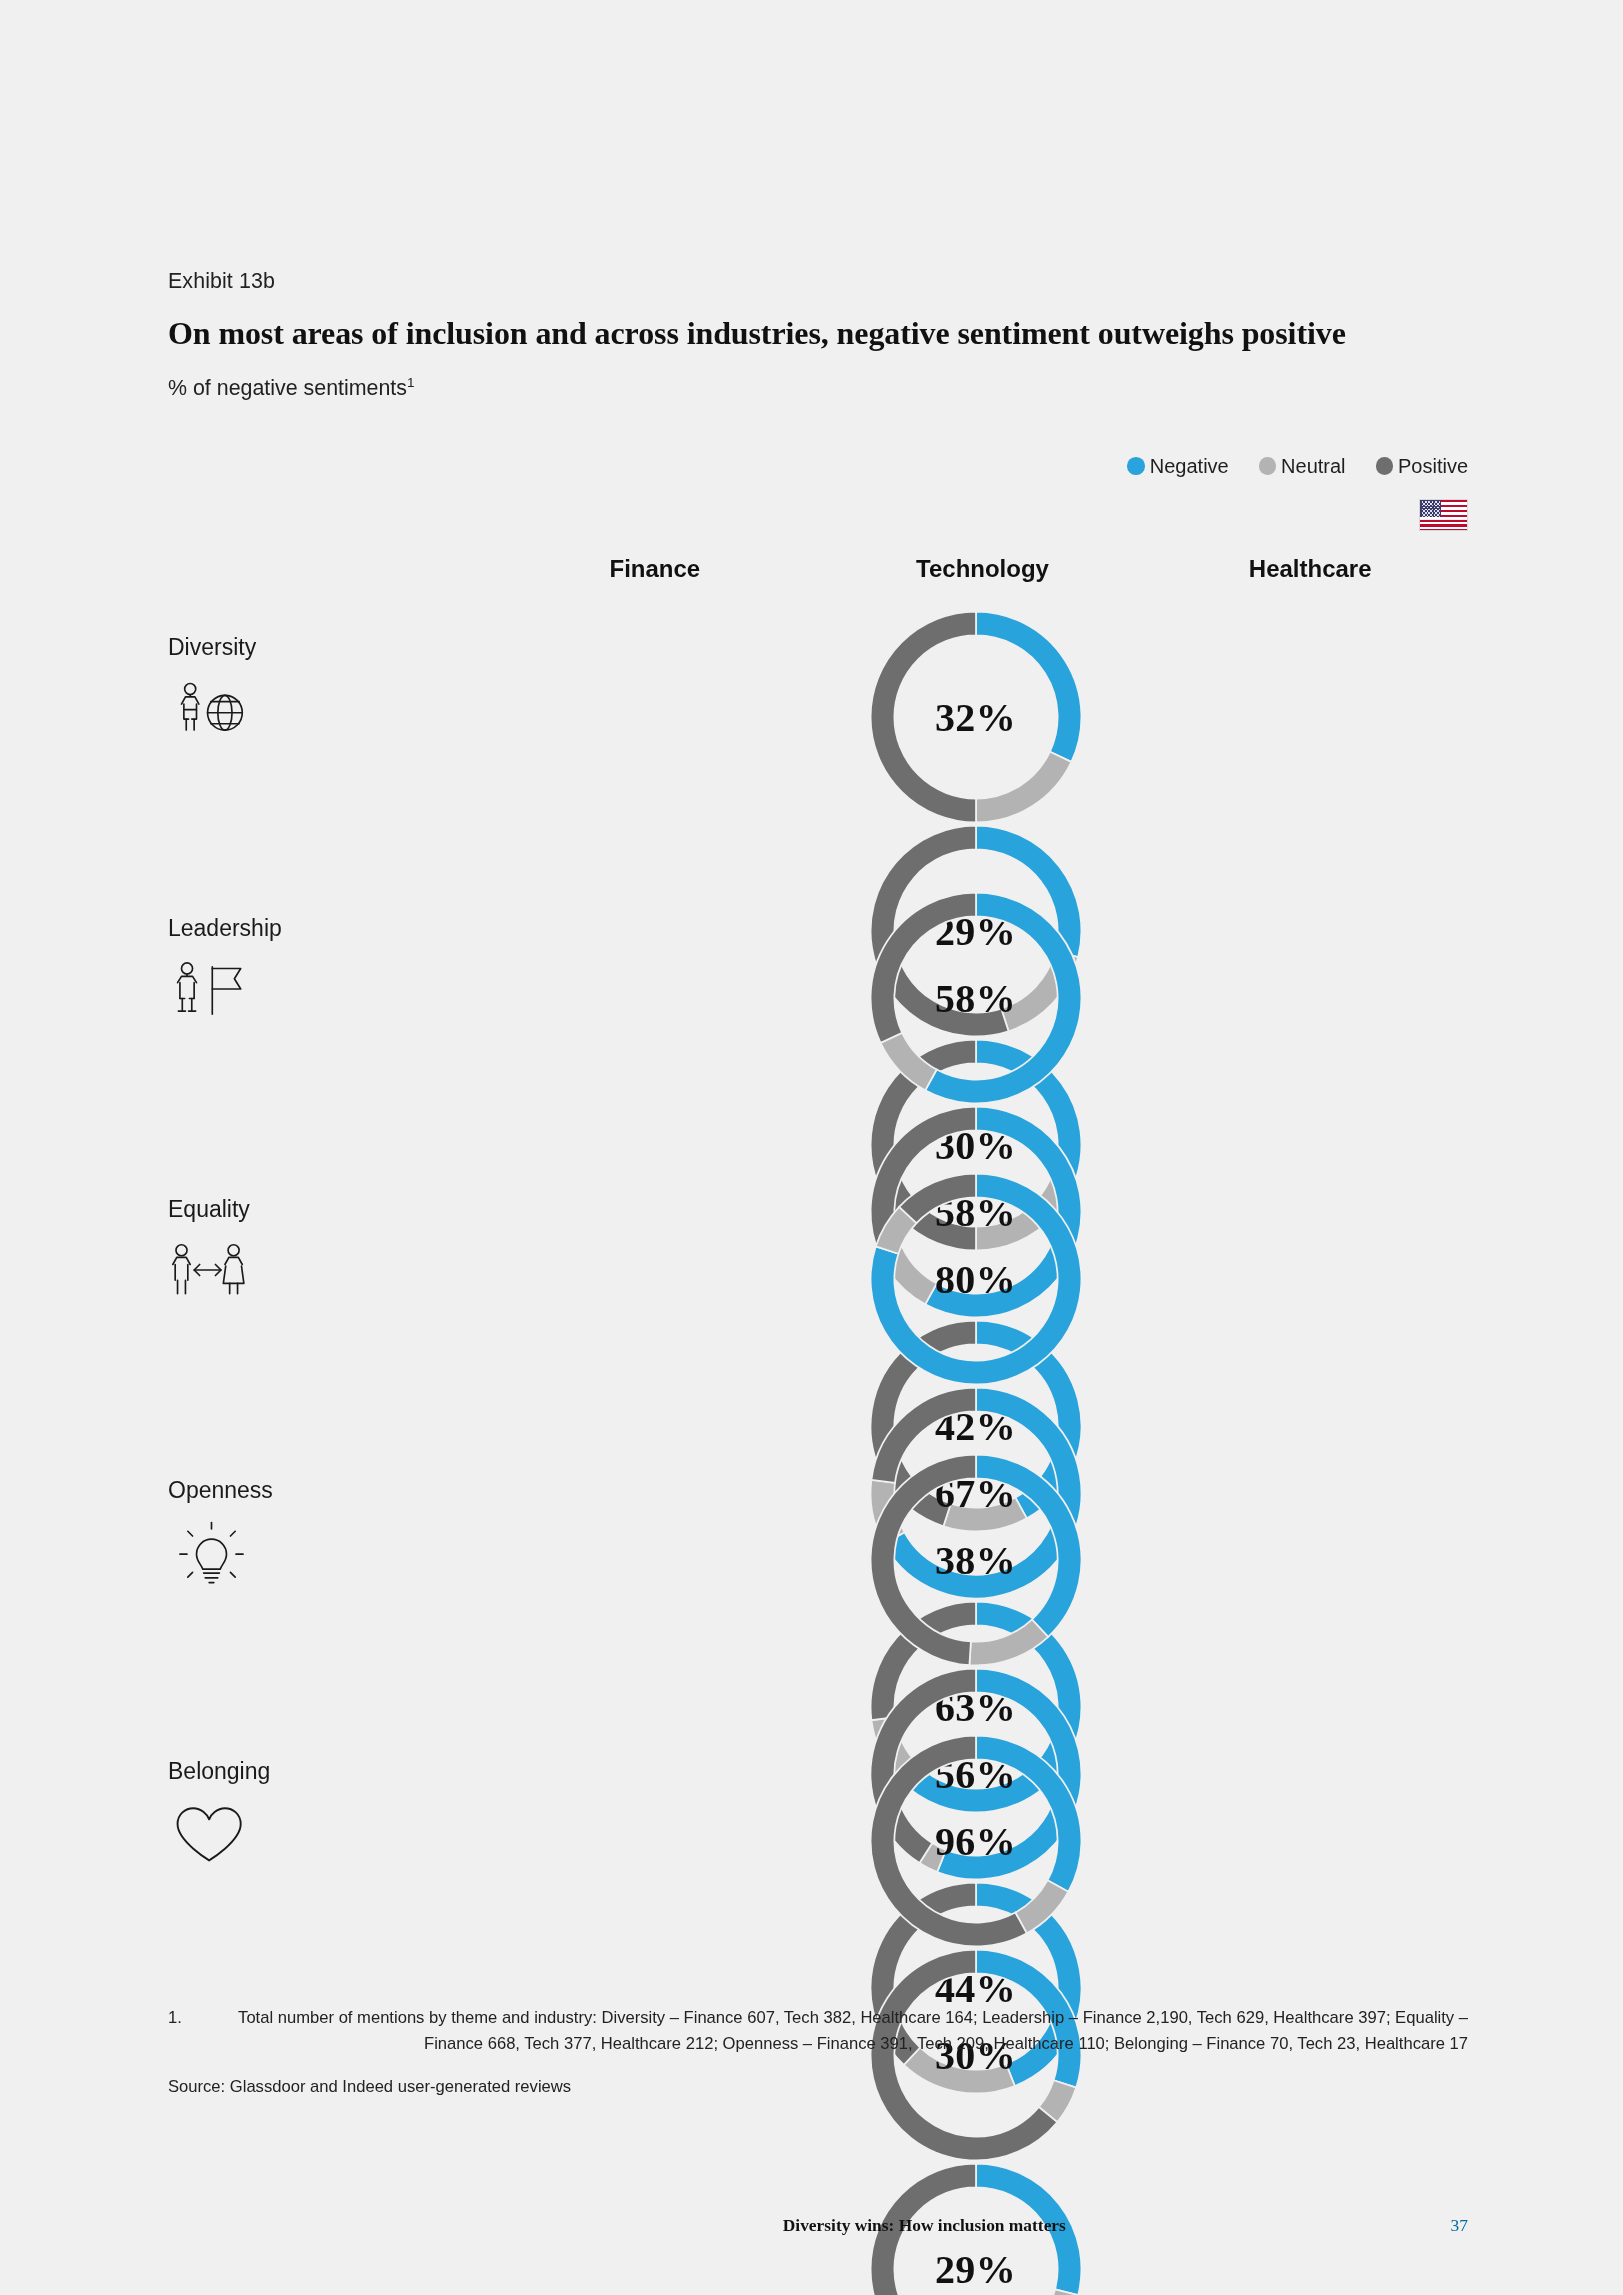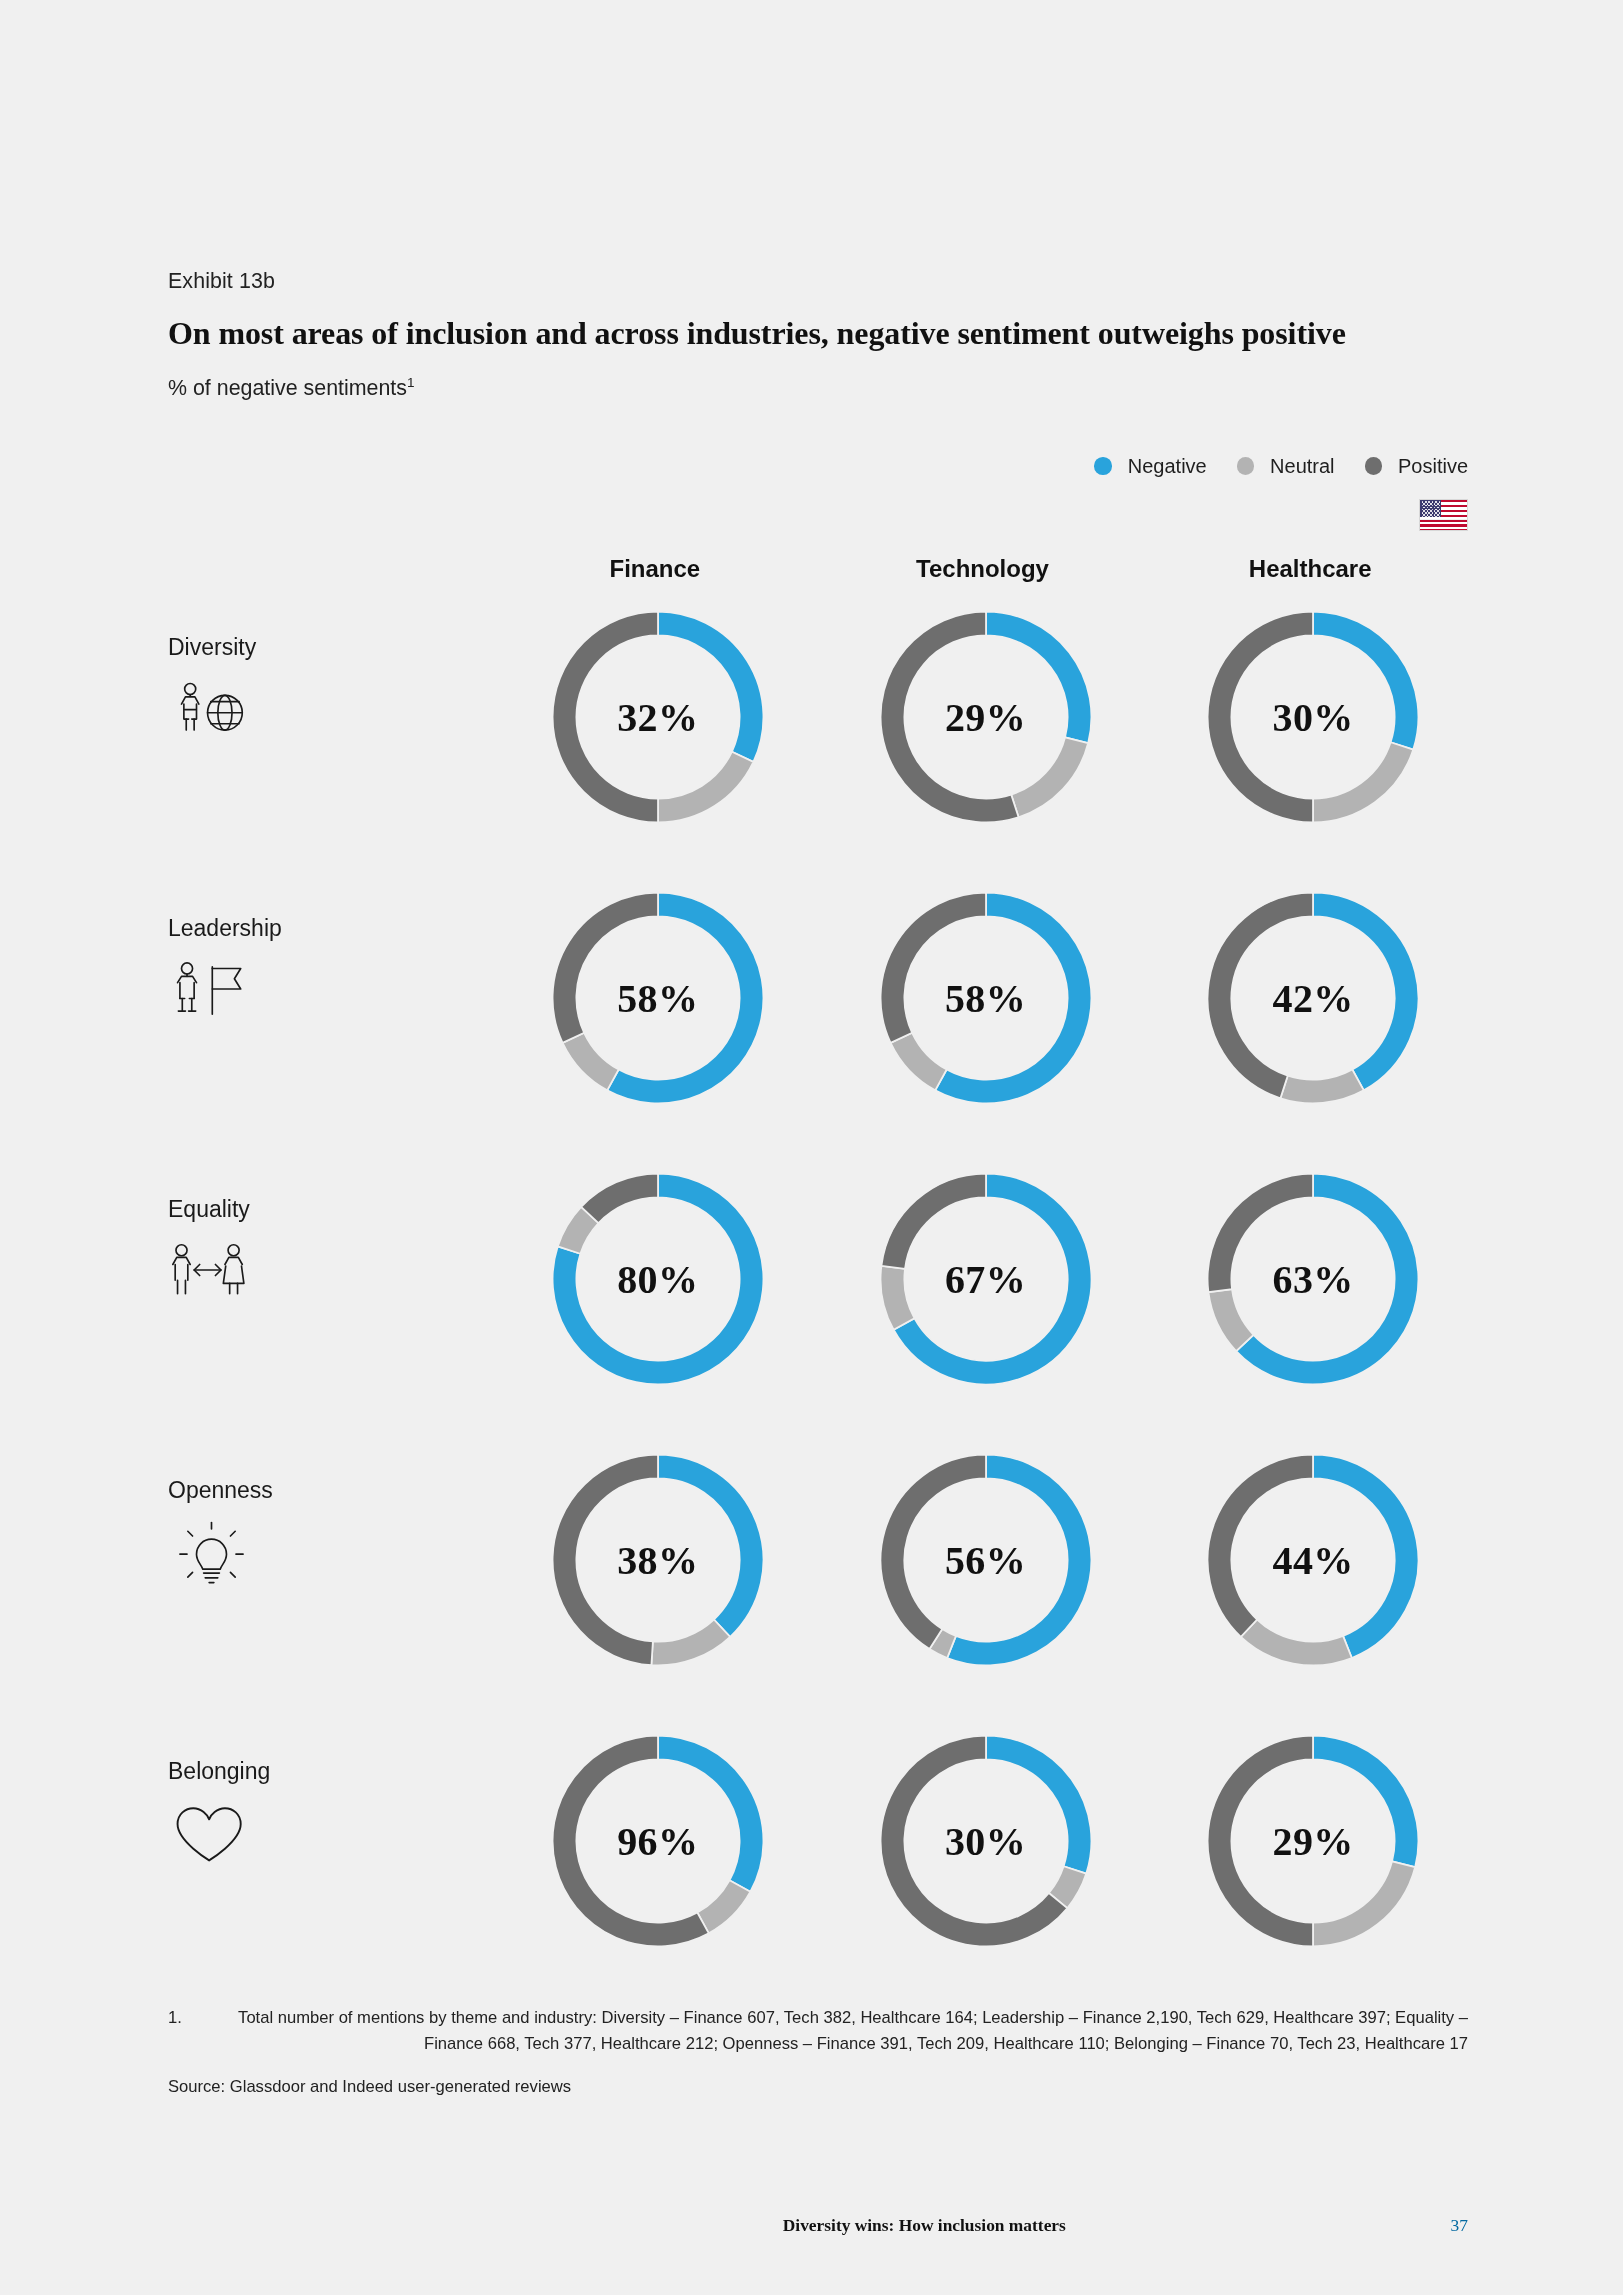--- a/index.html
+++ b/index.html
@@ -59,21 +59,21 @@
     position: absolute;
     right: 155px;
     top: 456px;
     display: flex;
     align-items: center;
     gap: 30px;
   }
   .legend-item {
     display: flex;
     align-items: center;
-    gap: 16px;
+    gap: 5px;
   }
   .legend-dot {
     width: 17.4px;
     height: 17.4px;
     border-radius: 50%;
     display: block;
   }
   .legend-label {
     font-size: 20px;
     color: #1f1f1f;
@@ -151,25 +151,26 @@
   }
   .row-icon {
     margin-top: 17.4px;
     width: 87px;
     height: 75px;
   }
   .row-icon svg { display: block; }
 
   .donuts {
     position: absolute;
-    left: 326px;
+    left: 316px;
     top: 0;
     width: 983px;
     height: 254px;
     display: flex;
+    flex-direction: column;
   }
   .donut-cell {
     flex: 1;
     display: flex;
     align-items: flex-start;
     justify-content: center;
   }
   .donut {
     position: relative;
     width: 214px;

